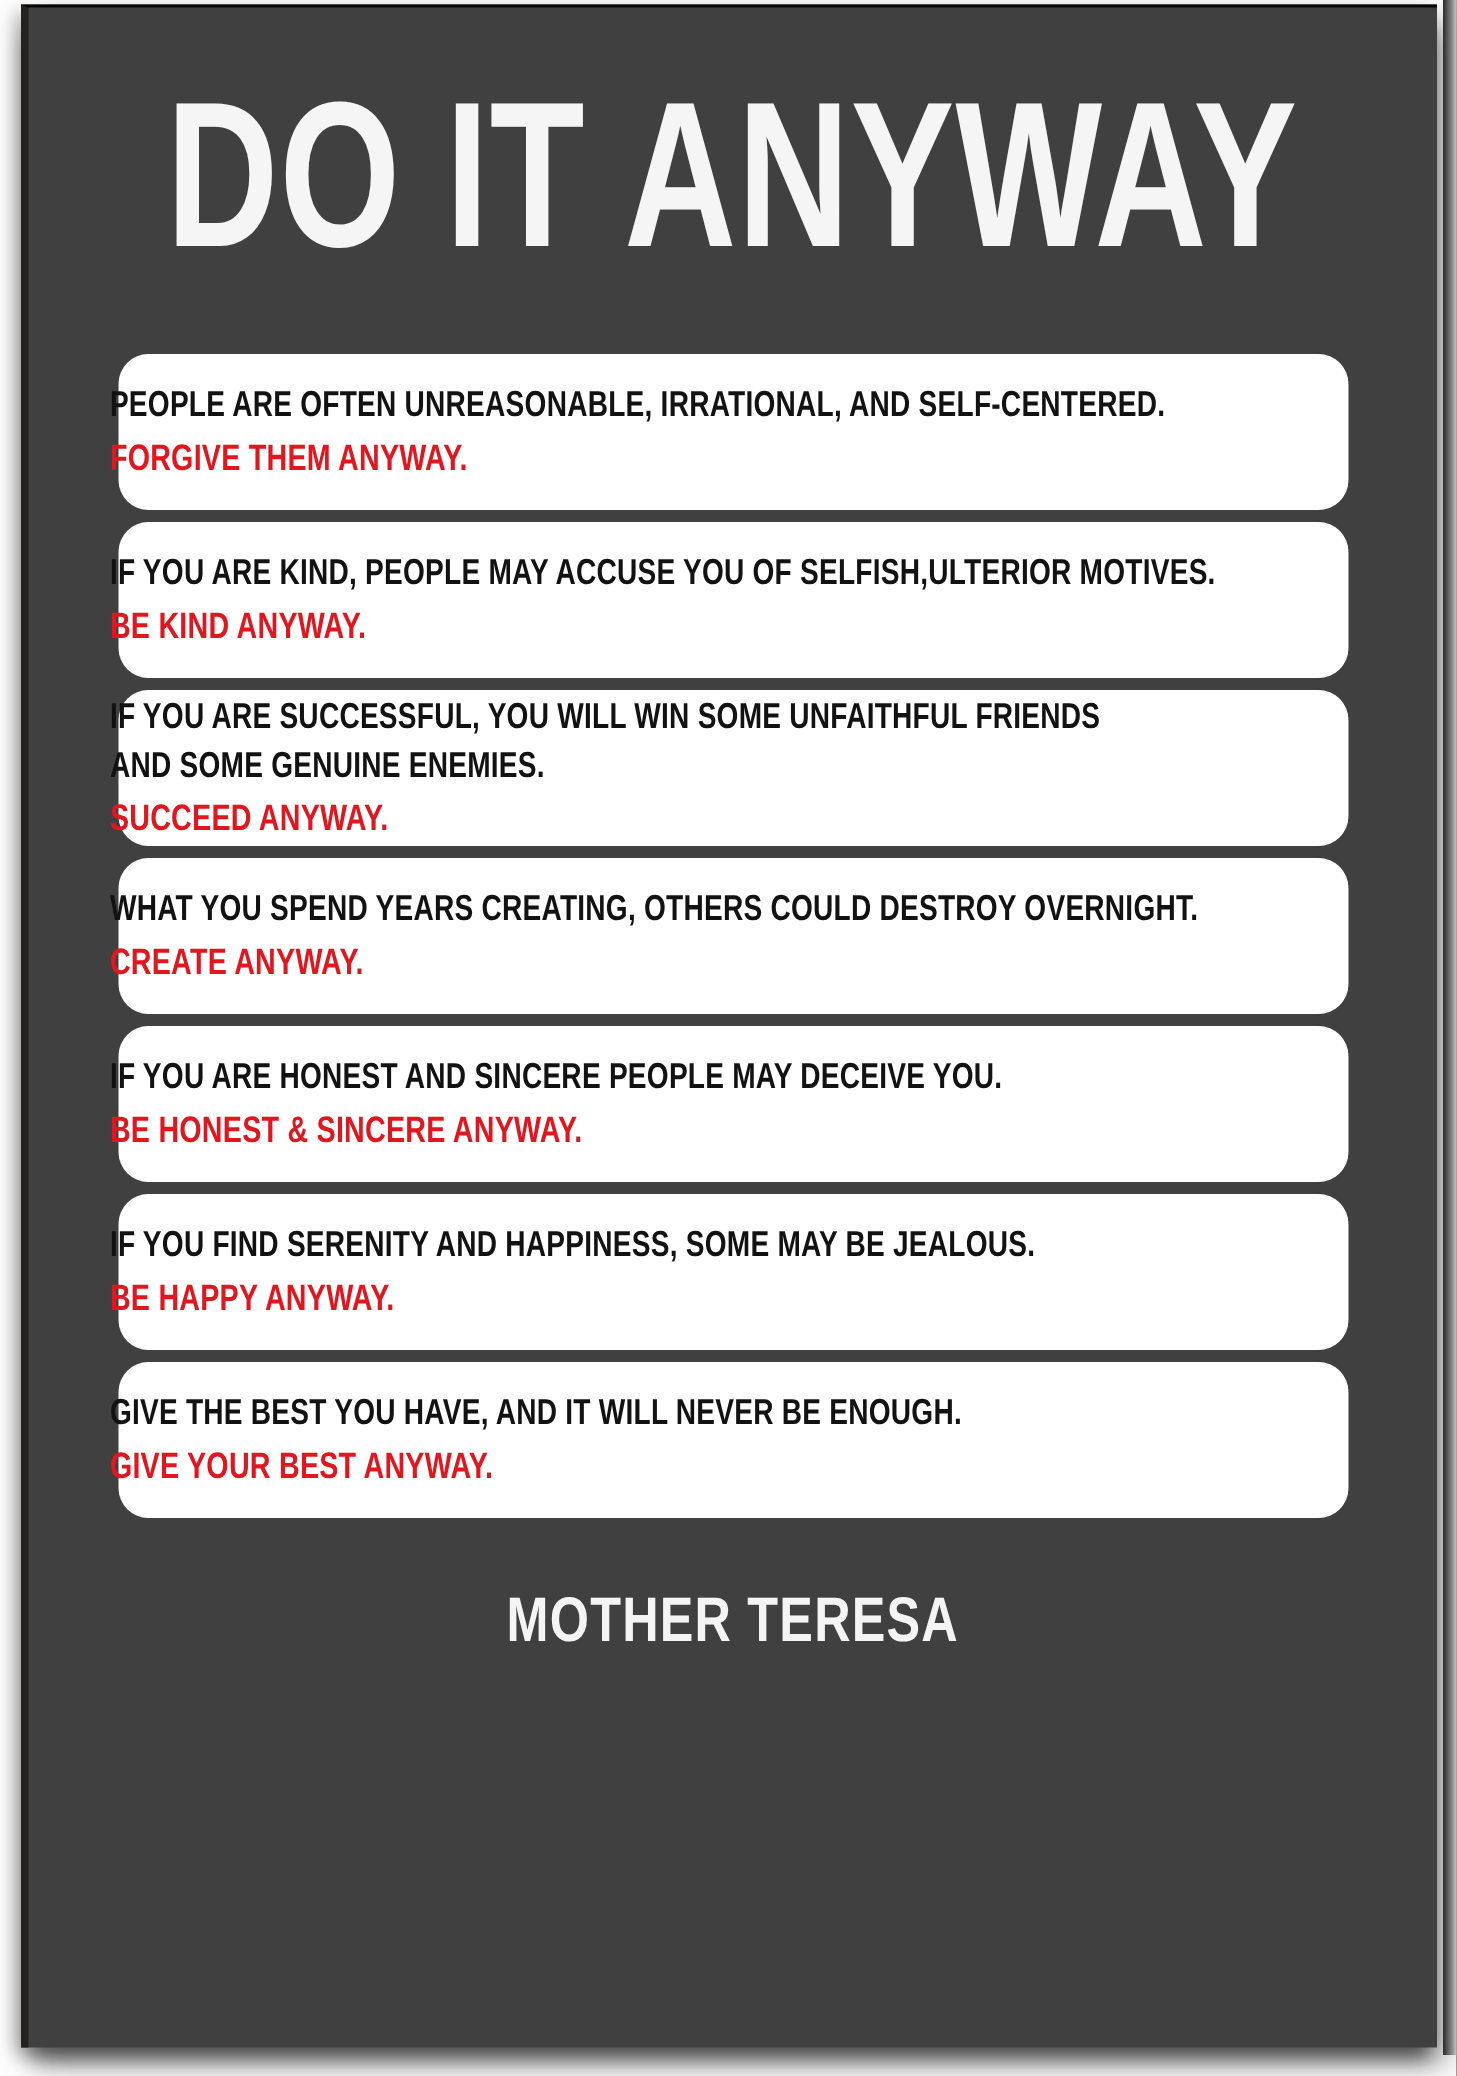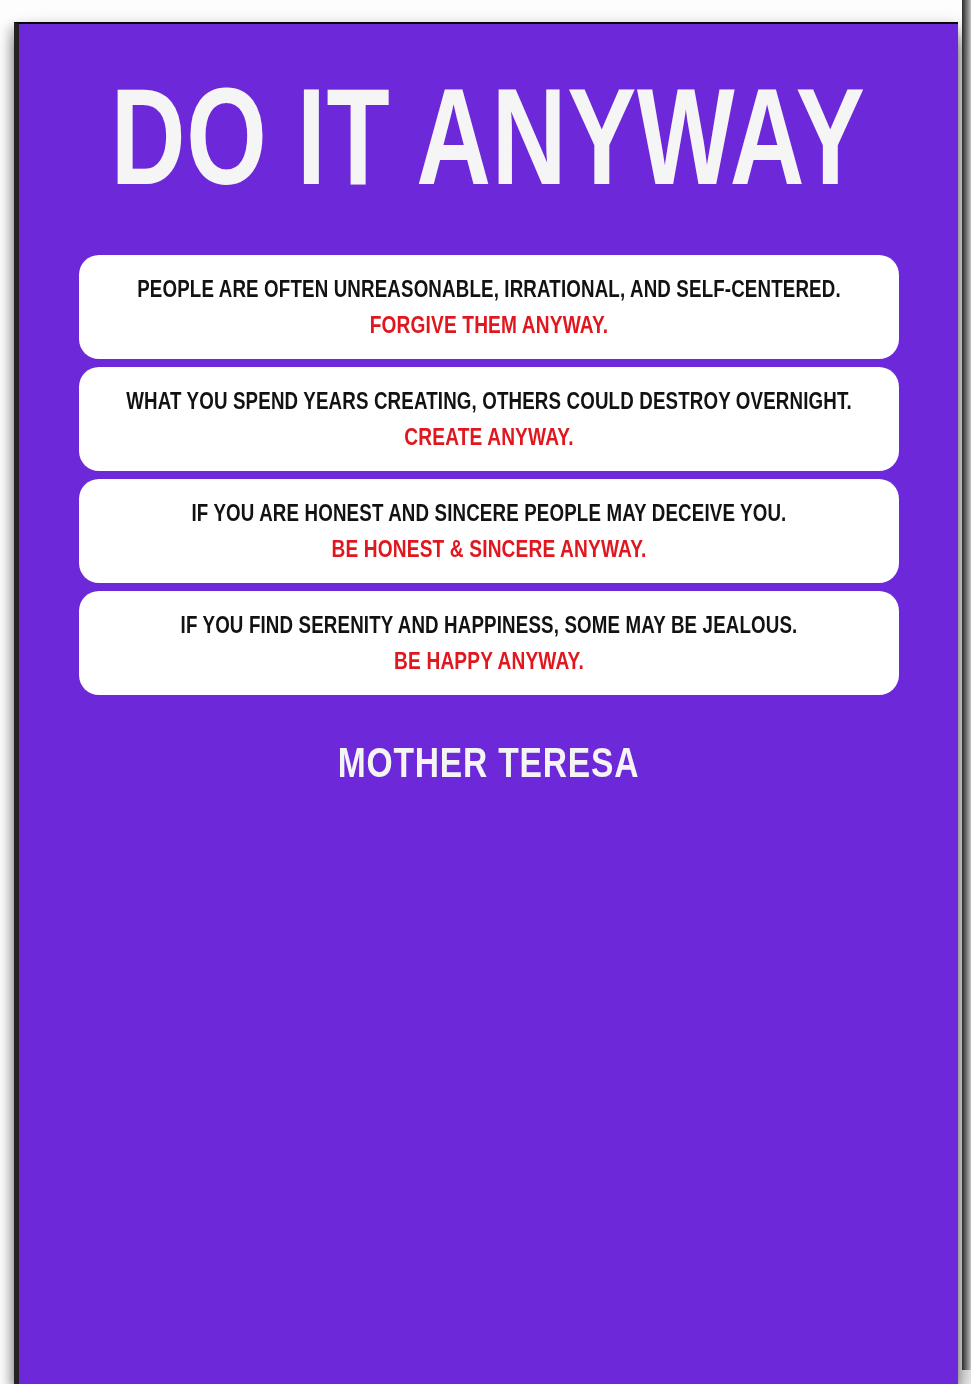--- a/index.html
+++ b/index.html
@@ -11,24 +11,24 @@
     height: 1384px;
     position: relative;
     background: #fdfdfd;
     overflow: hidden;
     font-family: "Liberation Sans", sans-serif;
   }
   
   .canvas {
     position: absolute;
     left: 14px;
-    top: 22px;
+    top: 3px;
     width: 944px;
     height: 1362px;
-    background: #6d28d9;
+    background: #404040;
     border-left: 5px solid #232221;
     border-top: 2px solid #060606;
     box-sizing: border-box;
     box-shadow: 0 12px 14px -4px rgba(0,0,0,0.55),
                 10px 10px 20px rgba(0,0,0,0.28),
                 -6px 4px 10px rgba(0,0,0,0.18);
     display: flex;
     flex-direction: column;
     align-items: center;
   }
@@ -61,21 +61,21 @@
     flex: none;
   }
   .card {
     background: #ffffff;
     border-radius: 20px;
     height: 104px;
     display: flex;
     flex-direction: column;
     justify-content: center;
     align-items: center;
-    text-align: center;
+    text-align: left;
     overflow: visible;
   }
   .squeeze {
     width: 130%;
     flex: none;
     transform: scaleX(0.78);
   }
   .q {
     font-weight: bold;
     font-size: 24px;
@@ -112,21 +112,34 @@
 
   <div class="cards">
 
     <div class="card">
       <div class="squeeze">
         <div class="q">PEOPLE ARE OFTEN UNREASONABLE, IRRATIONAL, AND SELF-CENTERED.</div>
         <div class="a">FORGIVE THEM ANYWAY.</div>
       </div>
     </div>
 
+    <div class="card">
+      <div class="squeeze">
+        <div class="q">IF YOU ARE KIND, PEOPLE MAY ACCUSE YOU OF SELFISH,ULTERIOR MOTIVES.</div>
+        <div class="a">BE KIND ANYWAY.</div>
+      </div>
+    </div>
 
+    <div class="card">
+      <div class="squeeze">
+        <div class="q">IF YOU ARE SUCCESSFUL, YOU WILL WIN SOME UNFAITHFUL FRIENDS
+AND SOME GENUINE ENEMIES.</div>
+        <div class="a">SUCCEED ANYWAY.</div>
+      </div>
+    </div>
 
     <div class="card">
       <div class="squeeze">
         <div class="q">WHAT YOU SPEND YEARS CREATING, OTHERS COULD DESTROY OVERNIGHT.</div>
         <div class="a">CREATE ANYWAY.</div>
       </div>
     </div>
 
     <div class="card">
       <div class="squeeze">
@@ -136,20 +149,26 @@
     </div>
 
     <div class="card">
       <div class="squeeze">
         <div class="q">IF YOU FIND SERENITY AND HAPPINESS, SOME MAY BE JEALOUS.</div>
         <div class="a">BE HAPPY ANYWAY.</div>
       </div>
     </div>
 
 
+    <div class="card">
+      <div class="squeeze">
+        <div class="q">GIVE THE BEST YOU HAVE, AND IT WILL NEVER BE ENOUGH.</div>
+        <div class="a">GIVE YOUR BEST ANYWAY.</div>
+      </div>
+    </div>
 
 
   </div>
 
   <div class="author">MOTHER TERESA</div>
 
 </div>
 
 <div class="right-edge"></div>
 

